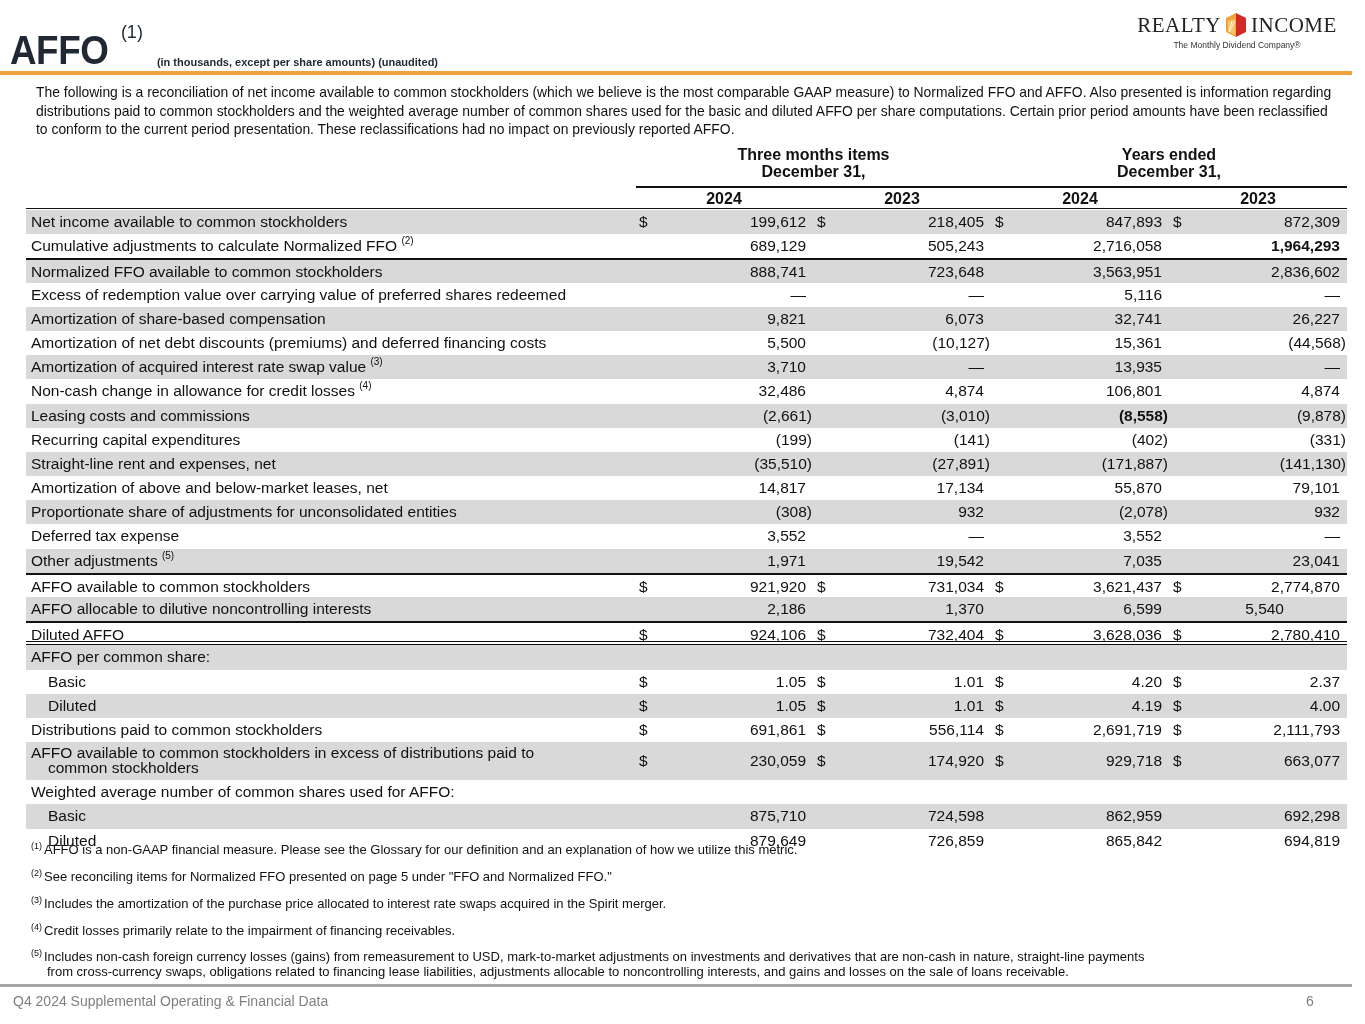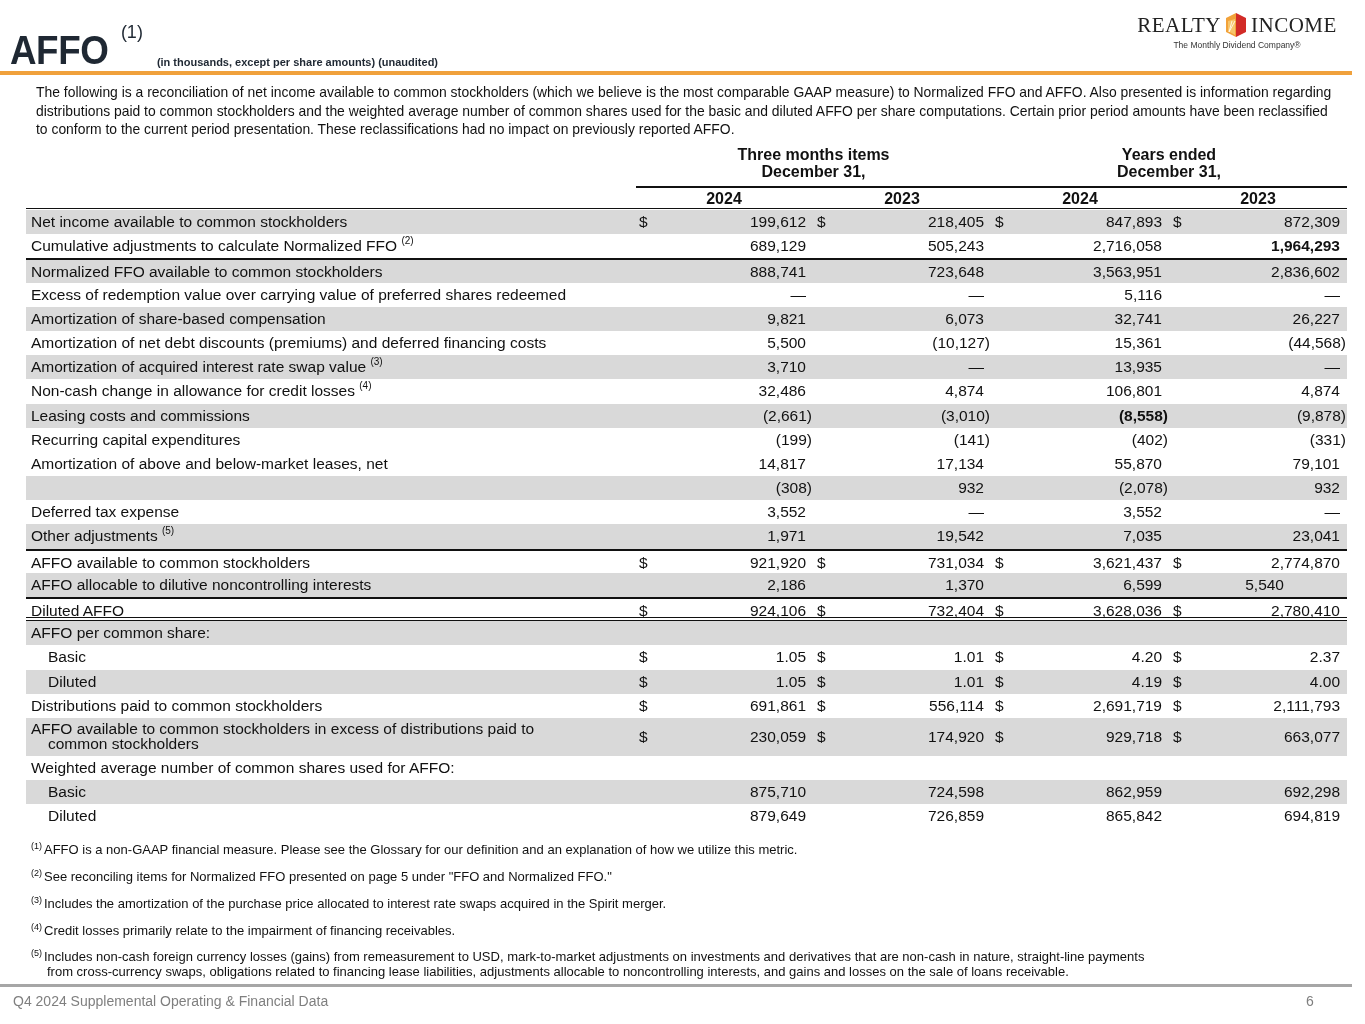--- a/index.html
+++ b/index.html
@@ -165,28 +165,36 @@
       <span class="cell num" style="left: 1002px; font-weight: bold;">(8,558)</span>
       <span class="cell num" style="left: 1180px;">(9,878)</span>
     </div>
     <div class="row">
       <span class="label"><span>Recurring capital expenditures</span></span>
       <span class="cell num" style="left: 646px;">(199)</span>
       <span class="cell num" style="left: 824px;">(141)</span>
       <span class="cell num" style="left: 1002px;">(402)</span>
       <span class="cell num" style="left: 1180px;">(331)</span>
     </div>
+    <div class="row shade">
+      <span class="label"><span>Straight-line rent and expenses, net</span></span>
+      <span class="cell num" style="left: 646px;">(35,510)</span>
+      <span class="cell num" style="left: 824px;">(27,891)</span>
+      <span class="cell num" style="left: 1002px;">(171,887)</span>
+      <span class="cell num" style="left: 1180px;">(141,130)</span>
+    </div>
     <div class="row">
       <span class="label"><span>Amortization of above and below-market leases, net</span></span>
       <span class="cell num" style="left: 640px;">14,817</span>
       <span class="cell num" style="left: 818px;">17,134</span>
       <span class="cell num" style="left: 996px;">55,870</span>
       <span class="cell num" style="left: 1174px;">79,101</span>
     </div>
     <div class="row shade">
+      <span class="label"><span>Proportionate share of adjustments for unconsolidated entities</span></span>
       <span class="cell num" style="left: 646px;">(308)</span>
       <span class="cell num" style="left: 818px;">932</span>
       <span class="cell num" style="left: 1002px;">(2,078)</span>
       <span class="cell num" style="left: 1174px;">932</span>
     </div>
     <div class="row">
       <span class="label"><span>Deferred tax expense</span></span>
       <span class="cell num" style="left: 640px;">3,552</span>
       <span class="cell num" style="left: 818px;">—</span>
       <span class="cell num" style="left: 996px;">3,552</span>

